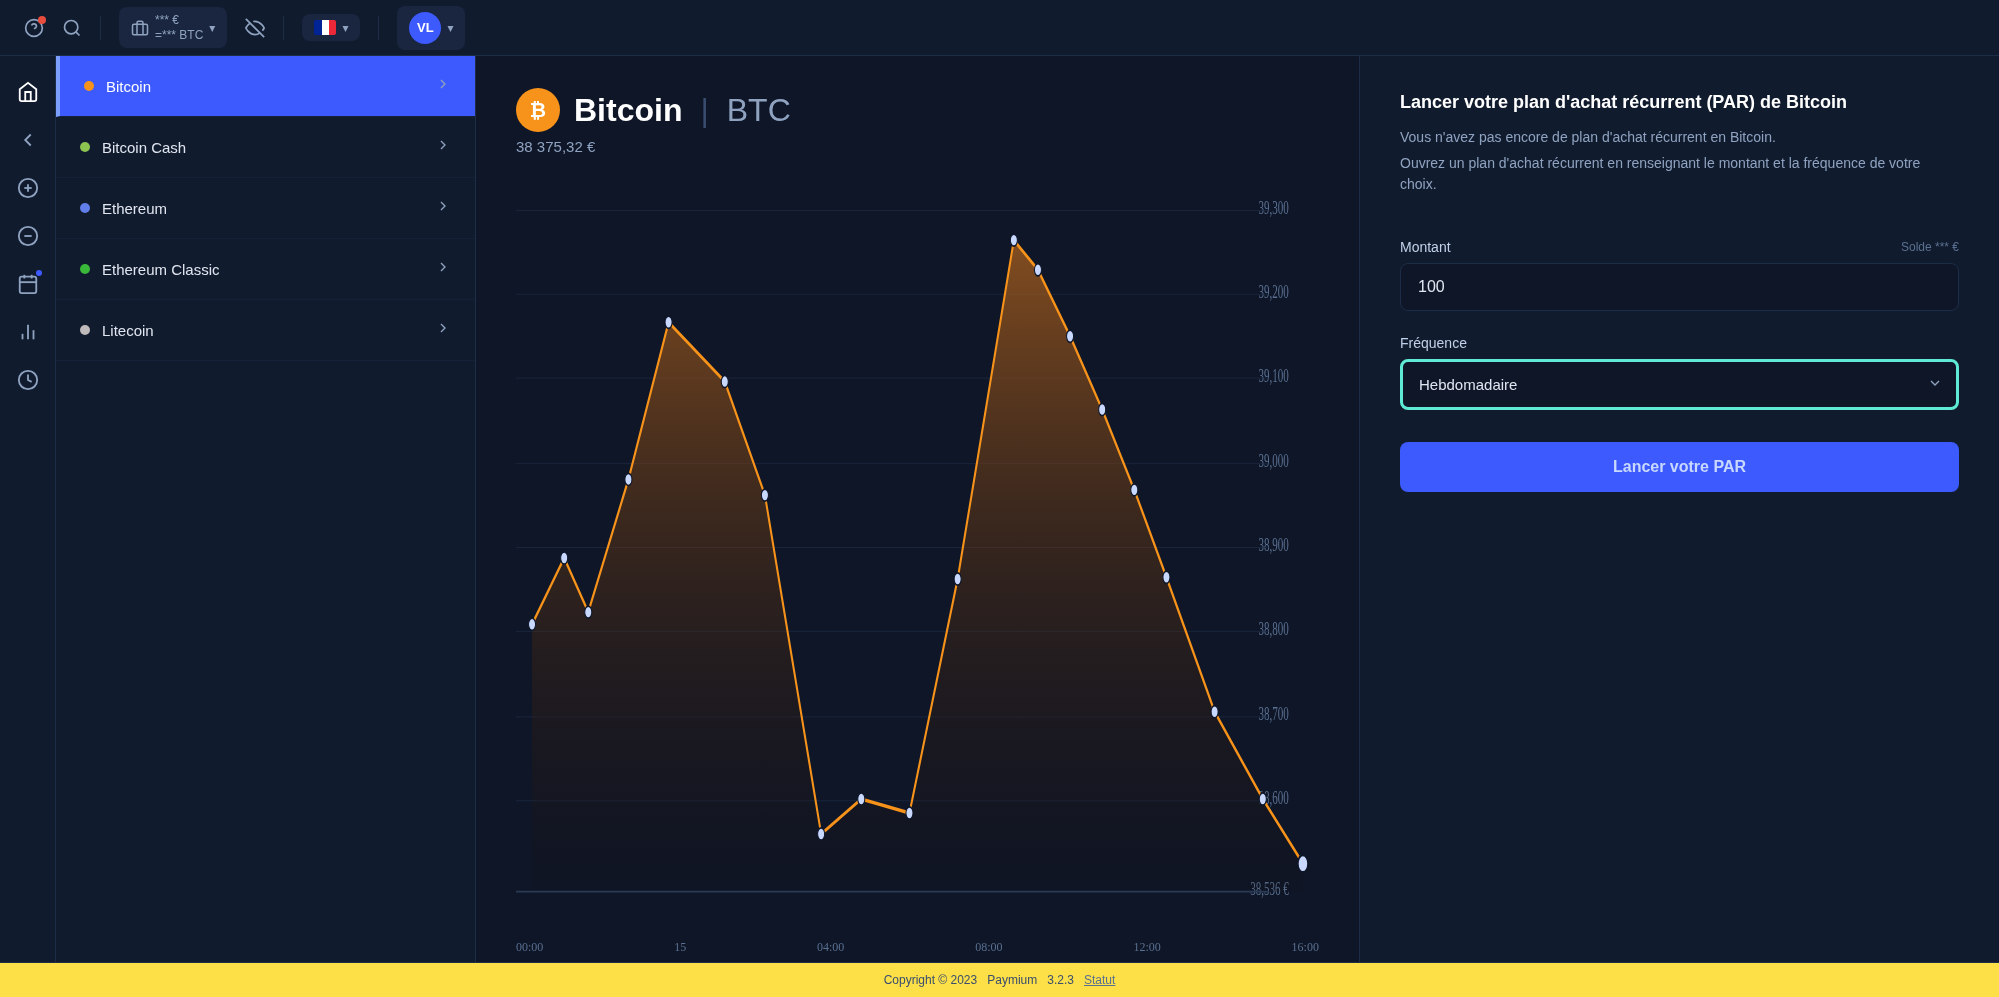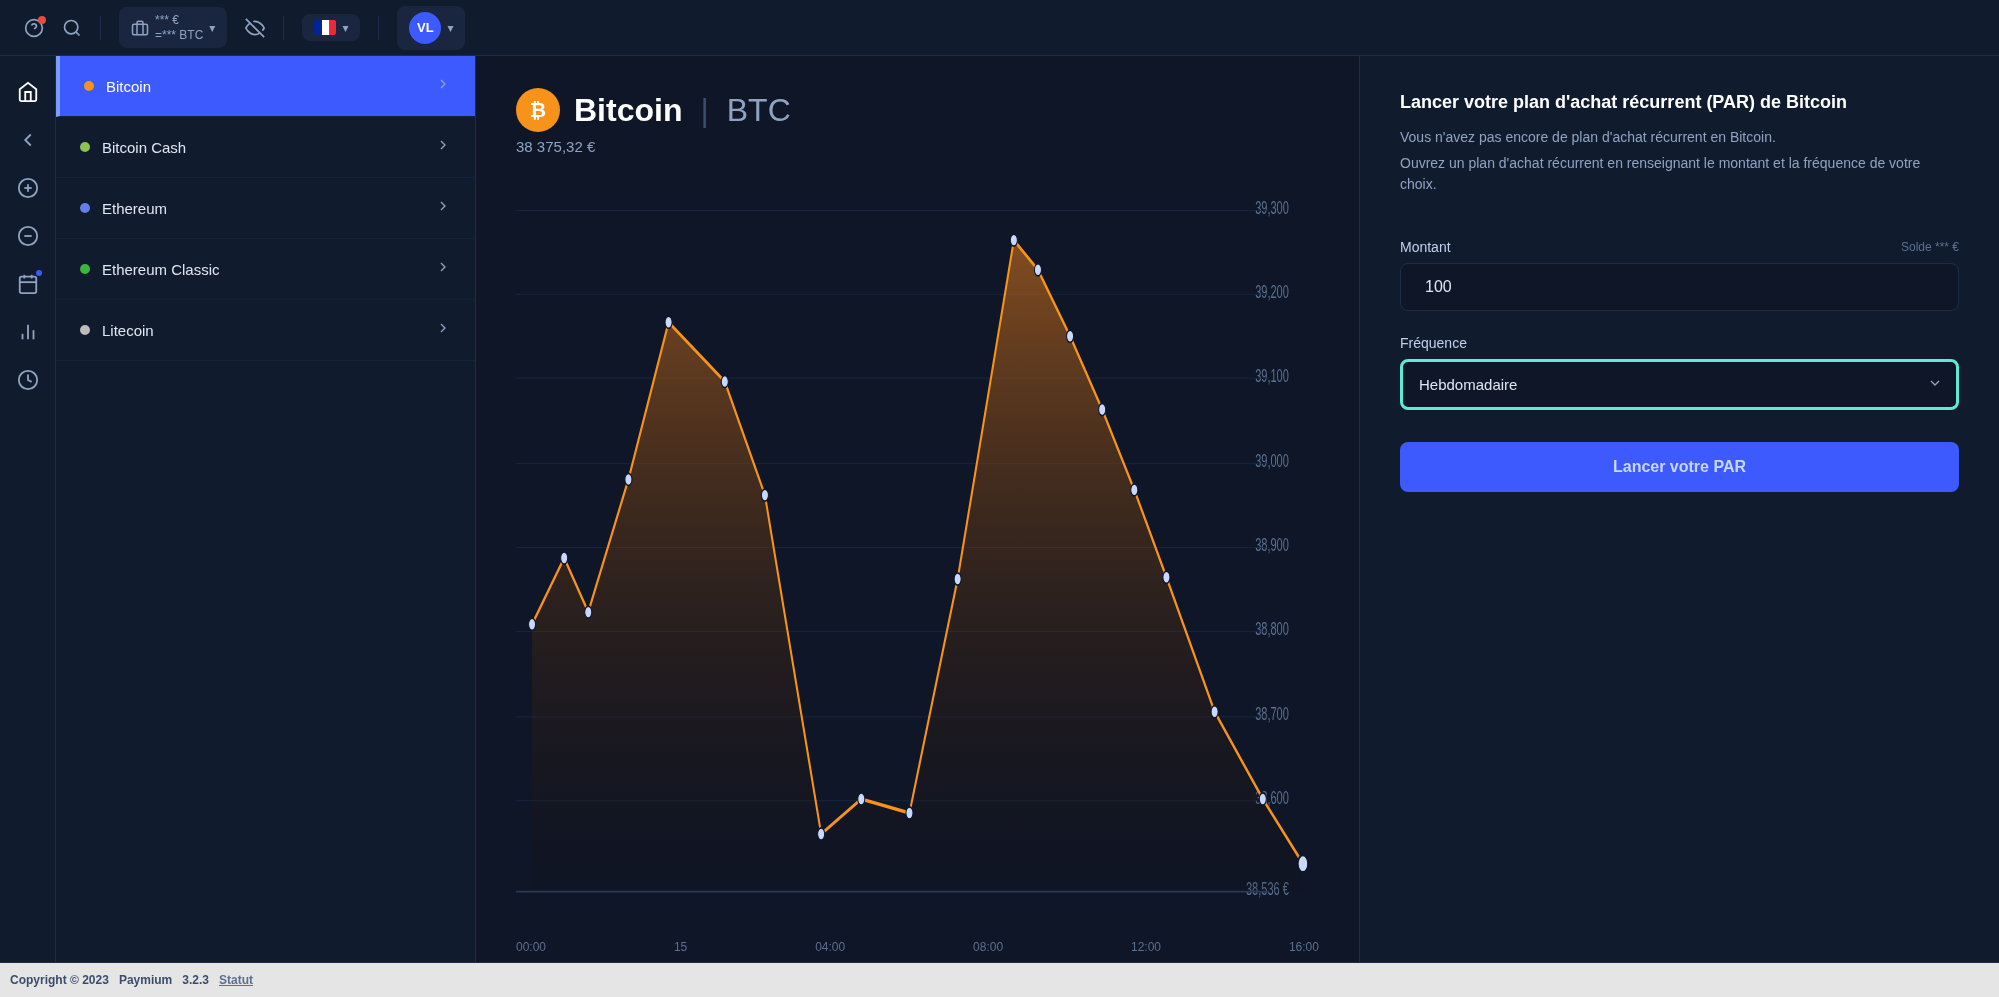--- a/index.html
+++ b/index.html
@@ -238,20 +238,21 @@
     }
     .chart-price {
       font-size: 15px;
       color: #8fa3c0;
       margin-bottom: 24px;
     }
     .chart-area {
       flex: 1;
       position: relative;
       min-height: 420px;
+      font-family: Liberation Serif, serif;
     }
     .chart-svg {
       width: 100%;
       height: 100%;
     }
     .chart-xaxis {
       display: flex;
       justify-content: space-between;
       padding: 6px 0 0 0;
       color: #5a7090;
@@ -302,21 +303,21 @@
     }
     .form-balance {
       font-size: 12px;
       color: #5a7090;
     }
     .form-input {
       width: 100%;
       background: #0e1628;
       border: 1px solid #1e2d47;
       border-radius: 8px;
-      padding: 14px 24px;
+      padding: 14px 17px;
       font-size: 16px;
       color: #e0e6f0;
       outline: none;
       transition: border-color 0.2s;
     }
     .form-select-wrap {
       position: relative;
     }
     .form-select {
       width: 100%;
@@ -347,28 +348,27 @@
       padding: 16px;
       font-size: 16px;
       font-weight: 600;
       cursor: pointer;
       transition: background 0.2s;
       margin-top: 8px;
     }
 
     
     .footer {
-      background: #e5e5e5;
+      background: #fde047;
       border-top: 1px solid #1e2d47;
-      text-align: left;
+      text-align: center;
       padding: 10px;
       font-size: 12px;
       color: #3a4d6e;
       flex-shrink: 0;
-      font-weight: bold;
     }
     .footer a { color: #5a7090; text-decoration: underline; cursor: pointer; }
 
     
     .flag-fr {
       display: inline-flex;
       width: 22px;
       height: 15px;
       border-radius: 2px;
       overflow: hidden;

